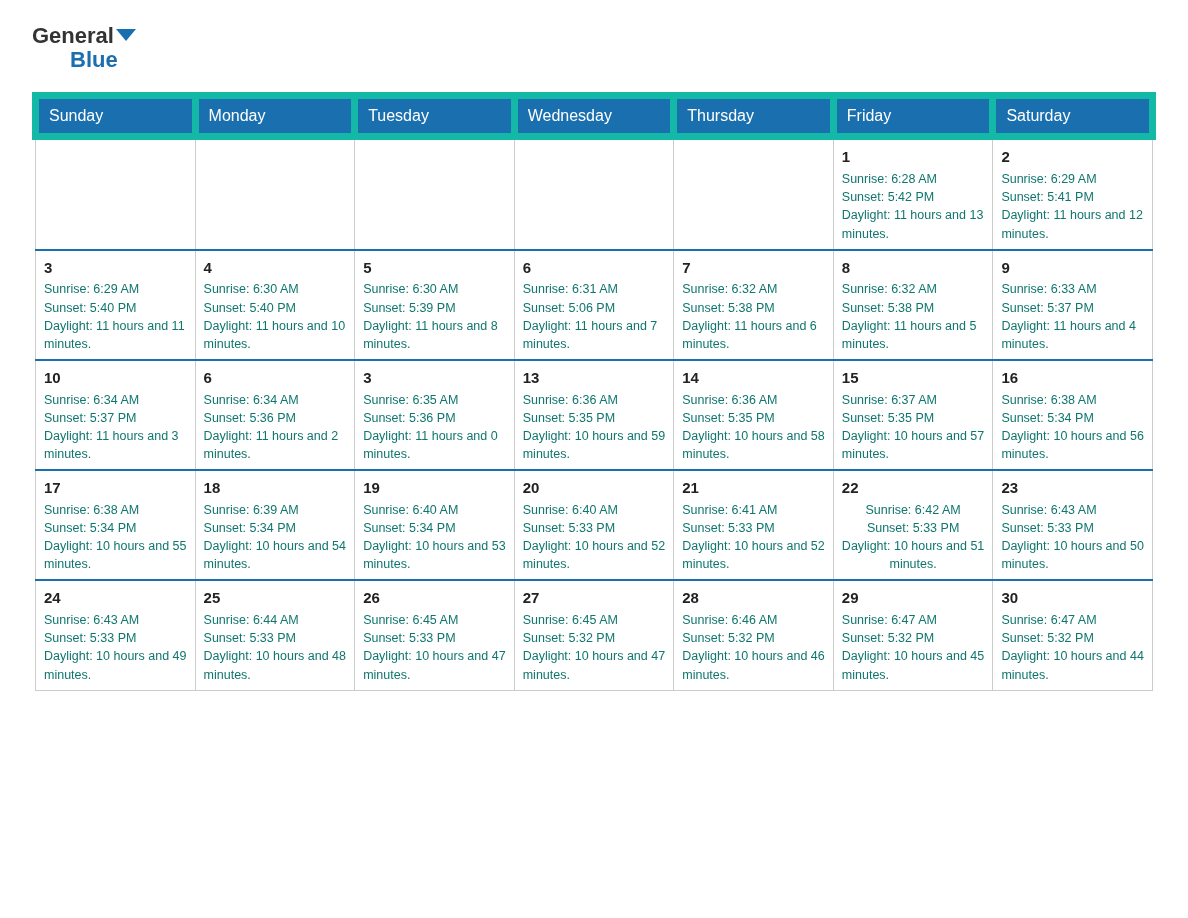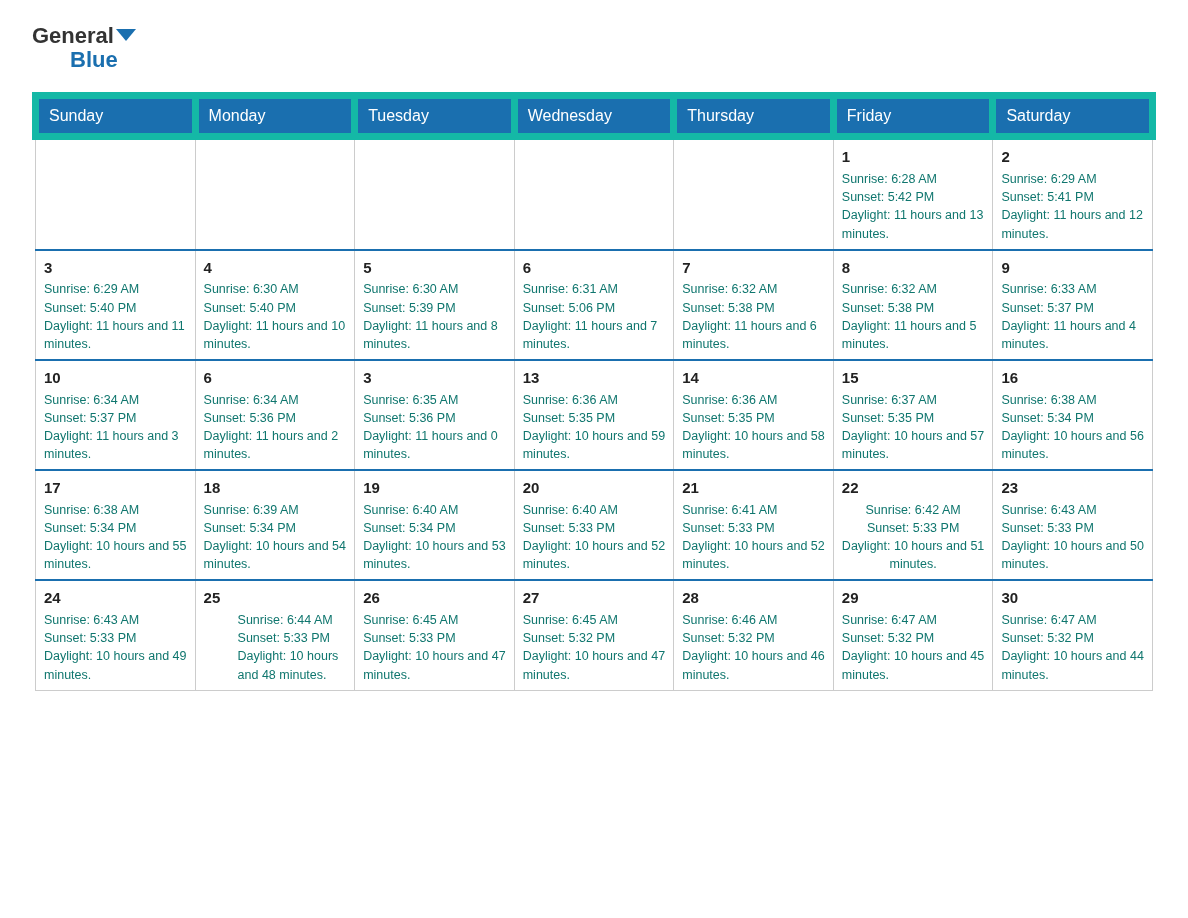--- a/index.html
+++ b/index.html
@@ -279,21 +279,21 @@
       </tr>
       <tr class="week-row">
         <td>
           <span class="day-number">24</span>
           <div class="day-info" style="white-space: pre-line;">Sunrise: 6:43 AM
 Sunset: 5:33 PM
 Daylight: 10 hours and 49 minutes.</div>
         </td>
         <td>
           <span class="day-number">25</span>
-          <div class="day-info" style="white-space: pre-line; margin-left: 34px;">Sunrise: 6:44 AM
+          <div class="day-info" style="white-space: pre-line;">Sunrise: 6:44 AM
 Sunset: 5:33 PM
 Daylight: 10 hours and 48 minutes.</div>
         </td>
         <td>
           <span class="day-number">26</span>
           <div class="day-info" style="white-space: pre-line;">Sunrise: 6:45 AM
 Sunset: 5:33 PM
 Daylight: 10 hours and 47 minutes.</div>
         </td>
         <td>

